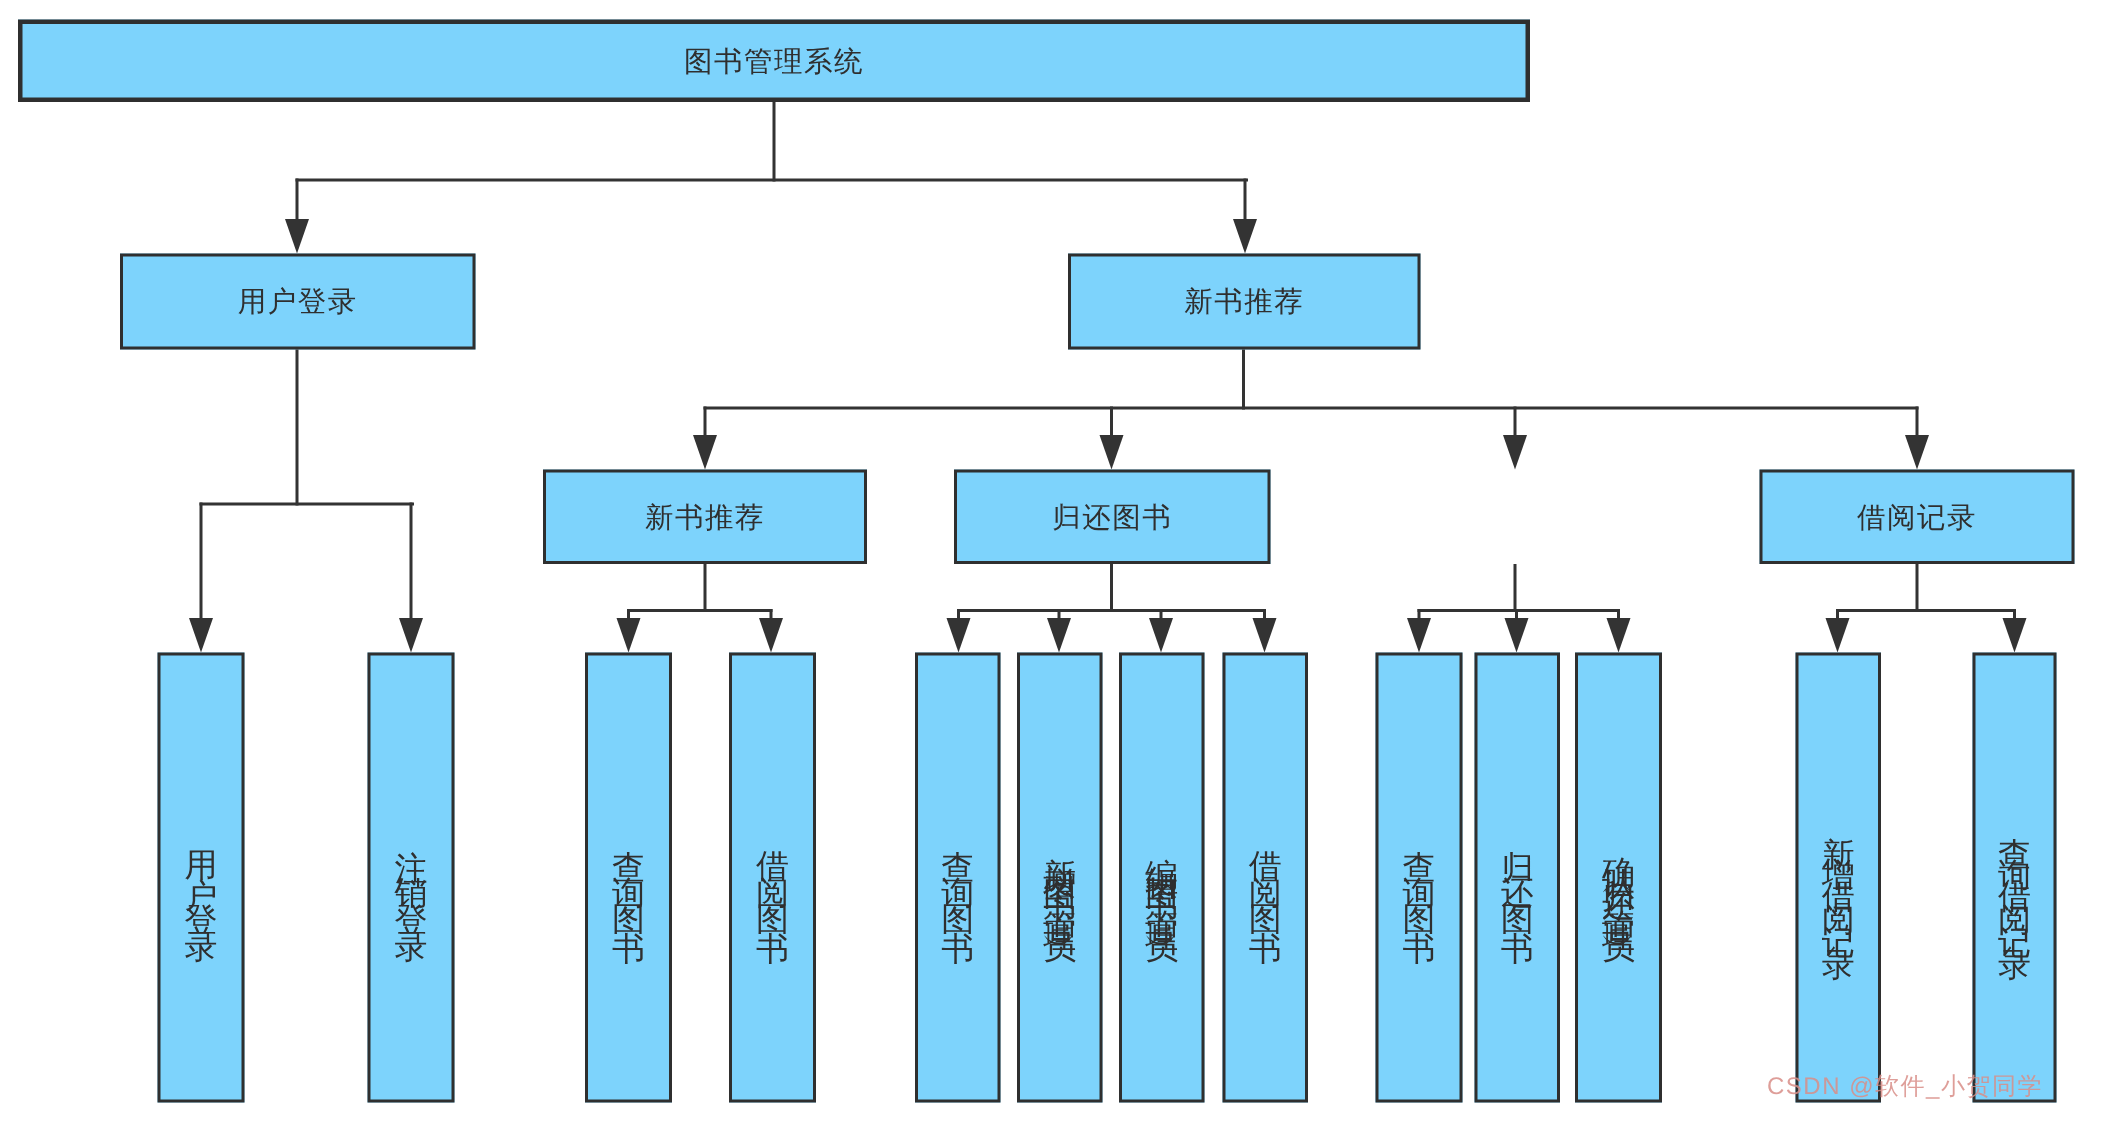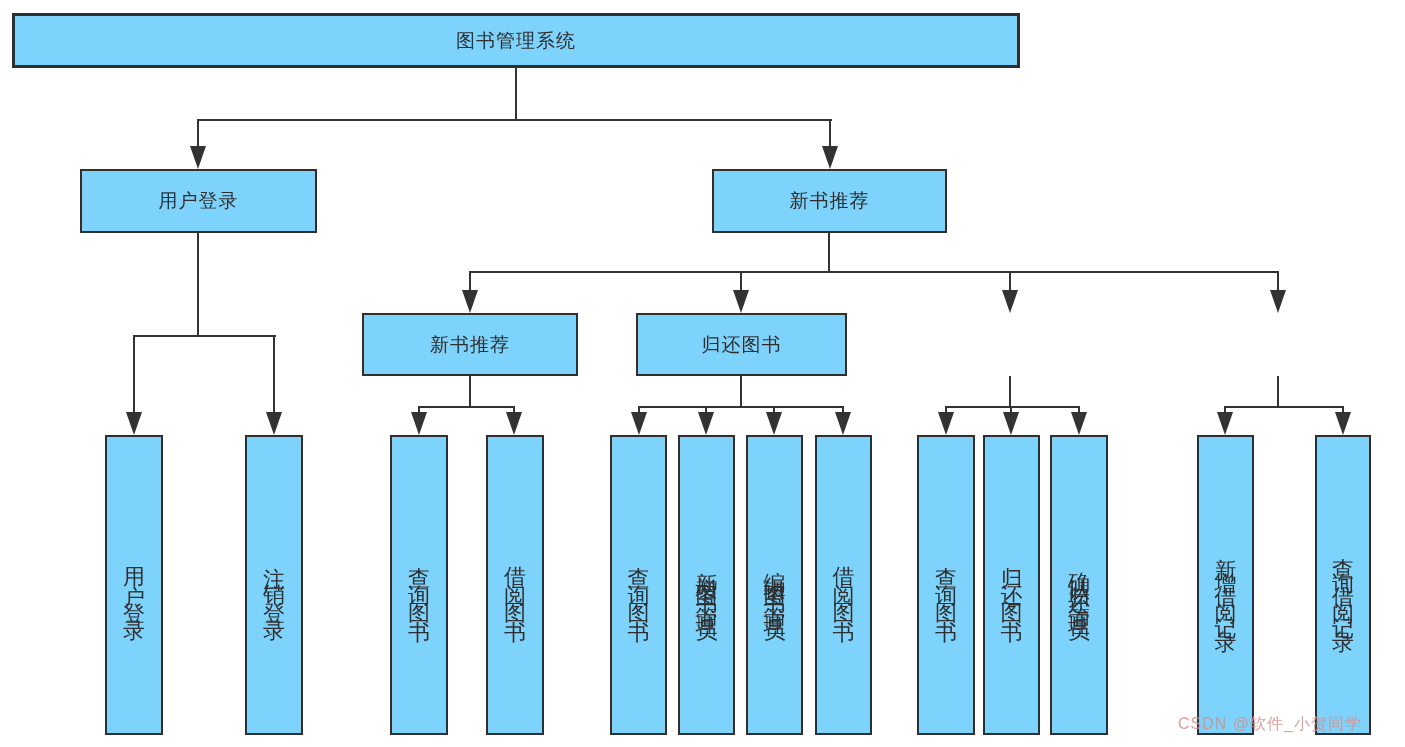--- a/index.html
+++ b/index.html
@@ -69,20 +69,23 @@
   <div class="line" style="left:1009px;top:271px;width:2px;height:21px;"></div>
   <div class="arrow" style="left:1002px;top:290px;"></div>
   <div class="line" style="left:1277px;top:271px;width:2px;height:21px;"></div>
   <div class="arrow" style="left:1270px;top:290px;"></div>
 
   <div class="box" style="left:362px;top:313px;width:216px;height:63px;text-align:right;">
     <span class="hlabel">新书推荐</span>
   </div>
   <div class="box" style="left:636px;top:313px;width:211px;height:63px;">
     <span class="hlabel">归还图书</span>
+  </div>
+  <div class="box" style="left:1173px;top:313px;width:210px;height:63px;">
+    <span class="hlabel">借阅记录</span>
   </div>
 
   <div class="line" style="left:469px;top:376px;width:2px;height:32px;"></div>
   <div class="line" style="left:418px;top:406px;width:97px;height:2px;"></div>
   <div class="line" style="left:418px;top:406px;width:2px;height:10px;"></div>
   <div class="arrow" style="left:411px;top:412px;"></div>
   <div class="line" style="left:513px;top:406px;width:2px;height:10px;"></div>
   <div class="arrow" style="left:506px;top:412px;"></div>
 
   <div class="line" style="left:740px;top:376px;width:2px;height:32px;"></div>

